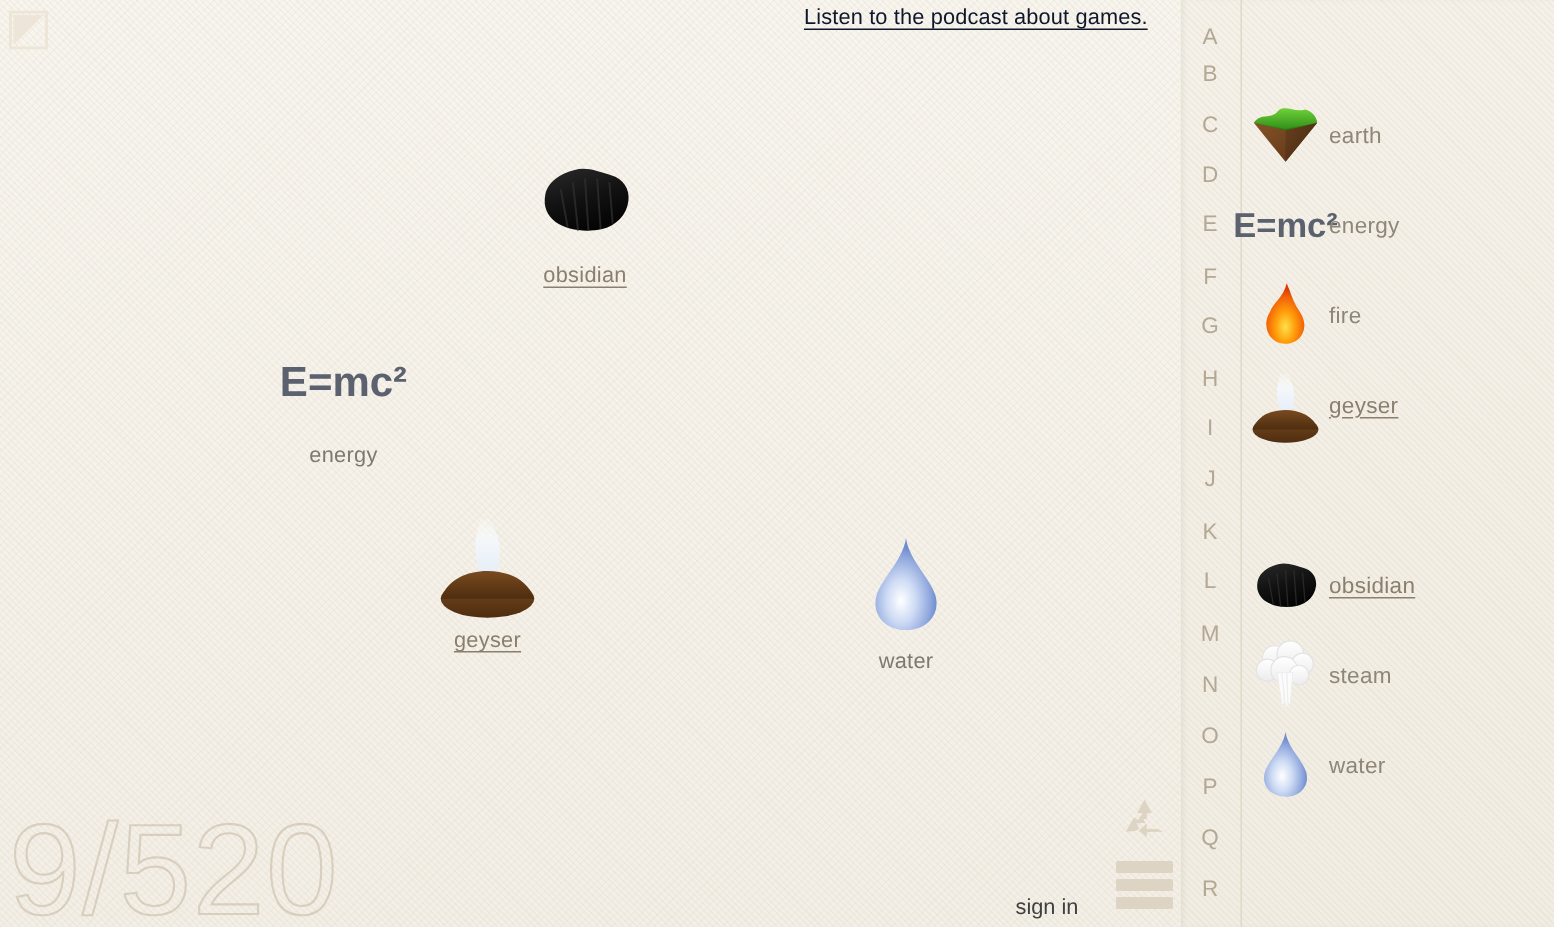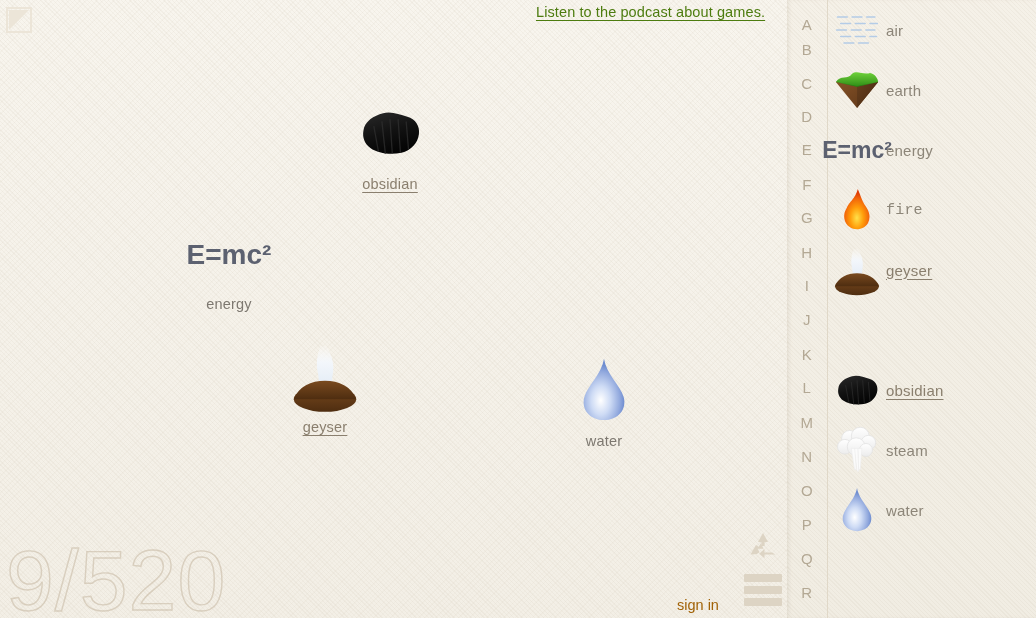--- a/index.html
+++ b/index.html
@@ -35,21 +35,21 @@
     left: 6px; top: 7px;
     width: 26px; height: 26px;
     cursor: pointer;
   }
 
   
   #podcast-link {
     position: absolute;
     left: 536px; top: 4px;
     font-size: 14.5px;
-    color: #4d7c0f;
+    color: #0f172a;
     text-decoration: underline;
     text-underline-offset: 3px;
     cursor: pointer;
     letter-spacing: 0.1px;
     white-space: nowrap;
   }
 
   
   #counter {
     position: absolute;
@@ -60,21 +60,21 @@
     color: transparent;
     -webkit-text-stroke: 1.4px rgba(196,183,160,0.55);
     user-select: none;
   }
 
   
   #sign-in {
     position: absolute;
     left: 677px; top: 597px;
     font-size: 14.5px;
-    color: #a16207;
+    color: #404040;
     cursor: pointer;
   }
 
   #recycle-btn {
     position: absolute;
     left: 746px; top: 530px;
     width: 34px; height: 34px;
     cursor: pointer;
   }
 
@@ -316,43 +316,20 @@
       <div class="alpha" style="top: 379px;">L</div>
       <div class="alpha" style="top: 414px;">M</div>
       <div class="alpha" style="top: 448px;">N</div>
       <div class="alpha" style="top: 482px;">O</div>
       <div class="alpha" style="top: 516px;">P</div>
       <div class="alpha" style="top: 550px;">Q</div>
       <div class="alpha" style="top: 584px;">R</div>
     </div>
   <div id="lib-divider"></div>
   <div id="lib-list">
-      <div class="lib-item" style="top: 0px;">
-        <div class="art">
-          <svg width="52" height="52" viewBox="0 0 64 64">
-            <g stroke="#a9c6e8" stroke-width="2" stroke-linecap="round" opacity="0.85">
-              <line x1="8" y1="16" x2="20" y2="16"></line>
-              <line x1="26" y1="16" x2="38" y2="16"></line>
-              <line x1="44" y1="16" x2="54" y2="16"></line>
-              <line x1="12" y1="24" x2="24" y2="24"></line>
-              <line x1="30" y1="24" x2="42" y2="24"></line>
-              <line x1="48" y1="24" x2="57" y2="24"></line>
-              <line x1="7" y1="32" x2="19" y2="32"></line>
-              <line x1="25" y1="32" x2="37" y2="32"></line>
-              <line x1="43" y1="32" x2="54" y2="32"></line>
-              <line x1="12" y1="40" x2="24" y2="40"></line>
-              <line x1="30" y1="40" x2="42" y2="40"></line>
-              <line x1="48" y1="40" x2="56" y2="40"></line>
-              <line x1="16" y1="48" x2="28" y2="48"></line>
-              <line x1="34" y1="48" x2="46" y2="48"></line>
-            </g>
-          </svg>
-        </div>
-        <div class="lbl">air</div>
-      </div>
       <div class="lib-item" style="top: 60px; text-align: right;">
         <div class="art">
           <svg width="52" height="52" viewBox="0 0 64 64">
             <defs>
               <linearGradient id="egrass" x1="0" y1="0" x2="0" y2="1">
                 <stop offset="0%" stop-color="#6fd13a"></stop>
                 <stop offset="100%" stop-color="#2e8d16"></stop>
               </linearGradient>
               <linearGradient id="esoilL" x1="0" y1="0" x2="1" y2="1">
                 <stop offset="0%" stop-color="#8a5528"></stop>
@@ -370,21 +347,21 @@
           </svg>
         </div>
         <div class="lbl">earth</div>
       </div>
       <div class="lib-item" style="top: 120px;">
         <div class="art">
           <span class="emc" style="font-size:23px;">E=mc²</span>
         </div>
         <div class="lbl">energy</div>
       </div>
-      <div class="lib-item" style="top: 180px; font-family: Liberation Mono, monospace;">
+      <div class="lib-item" style="top: 180px;">
         <div class="art">
           <svg width="52" height="52" viewBox="0 0 64 64">
             <defs>
               <radialGradient id="fgr" cx="50%" cy="72%" r="62%">
                 <stop offset="0%" stop-color="#ffe14a"></stop>
                 <stop offset="42%" stop-color="#ff9d0a"></stop>
                 <stop offset="78%" stop-color="#f2650a"></stop>
                 <stop offset="100%" stop-color="#de3c06"></stop>
               </radialGradient>
             </defs>

